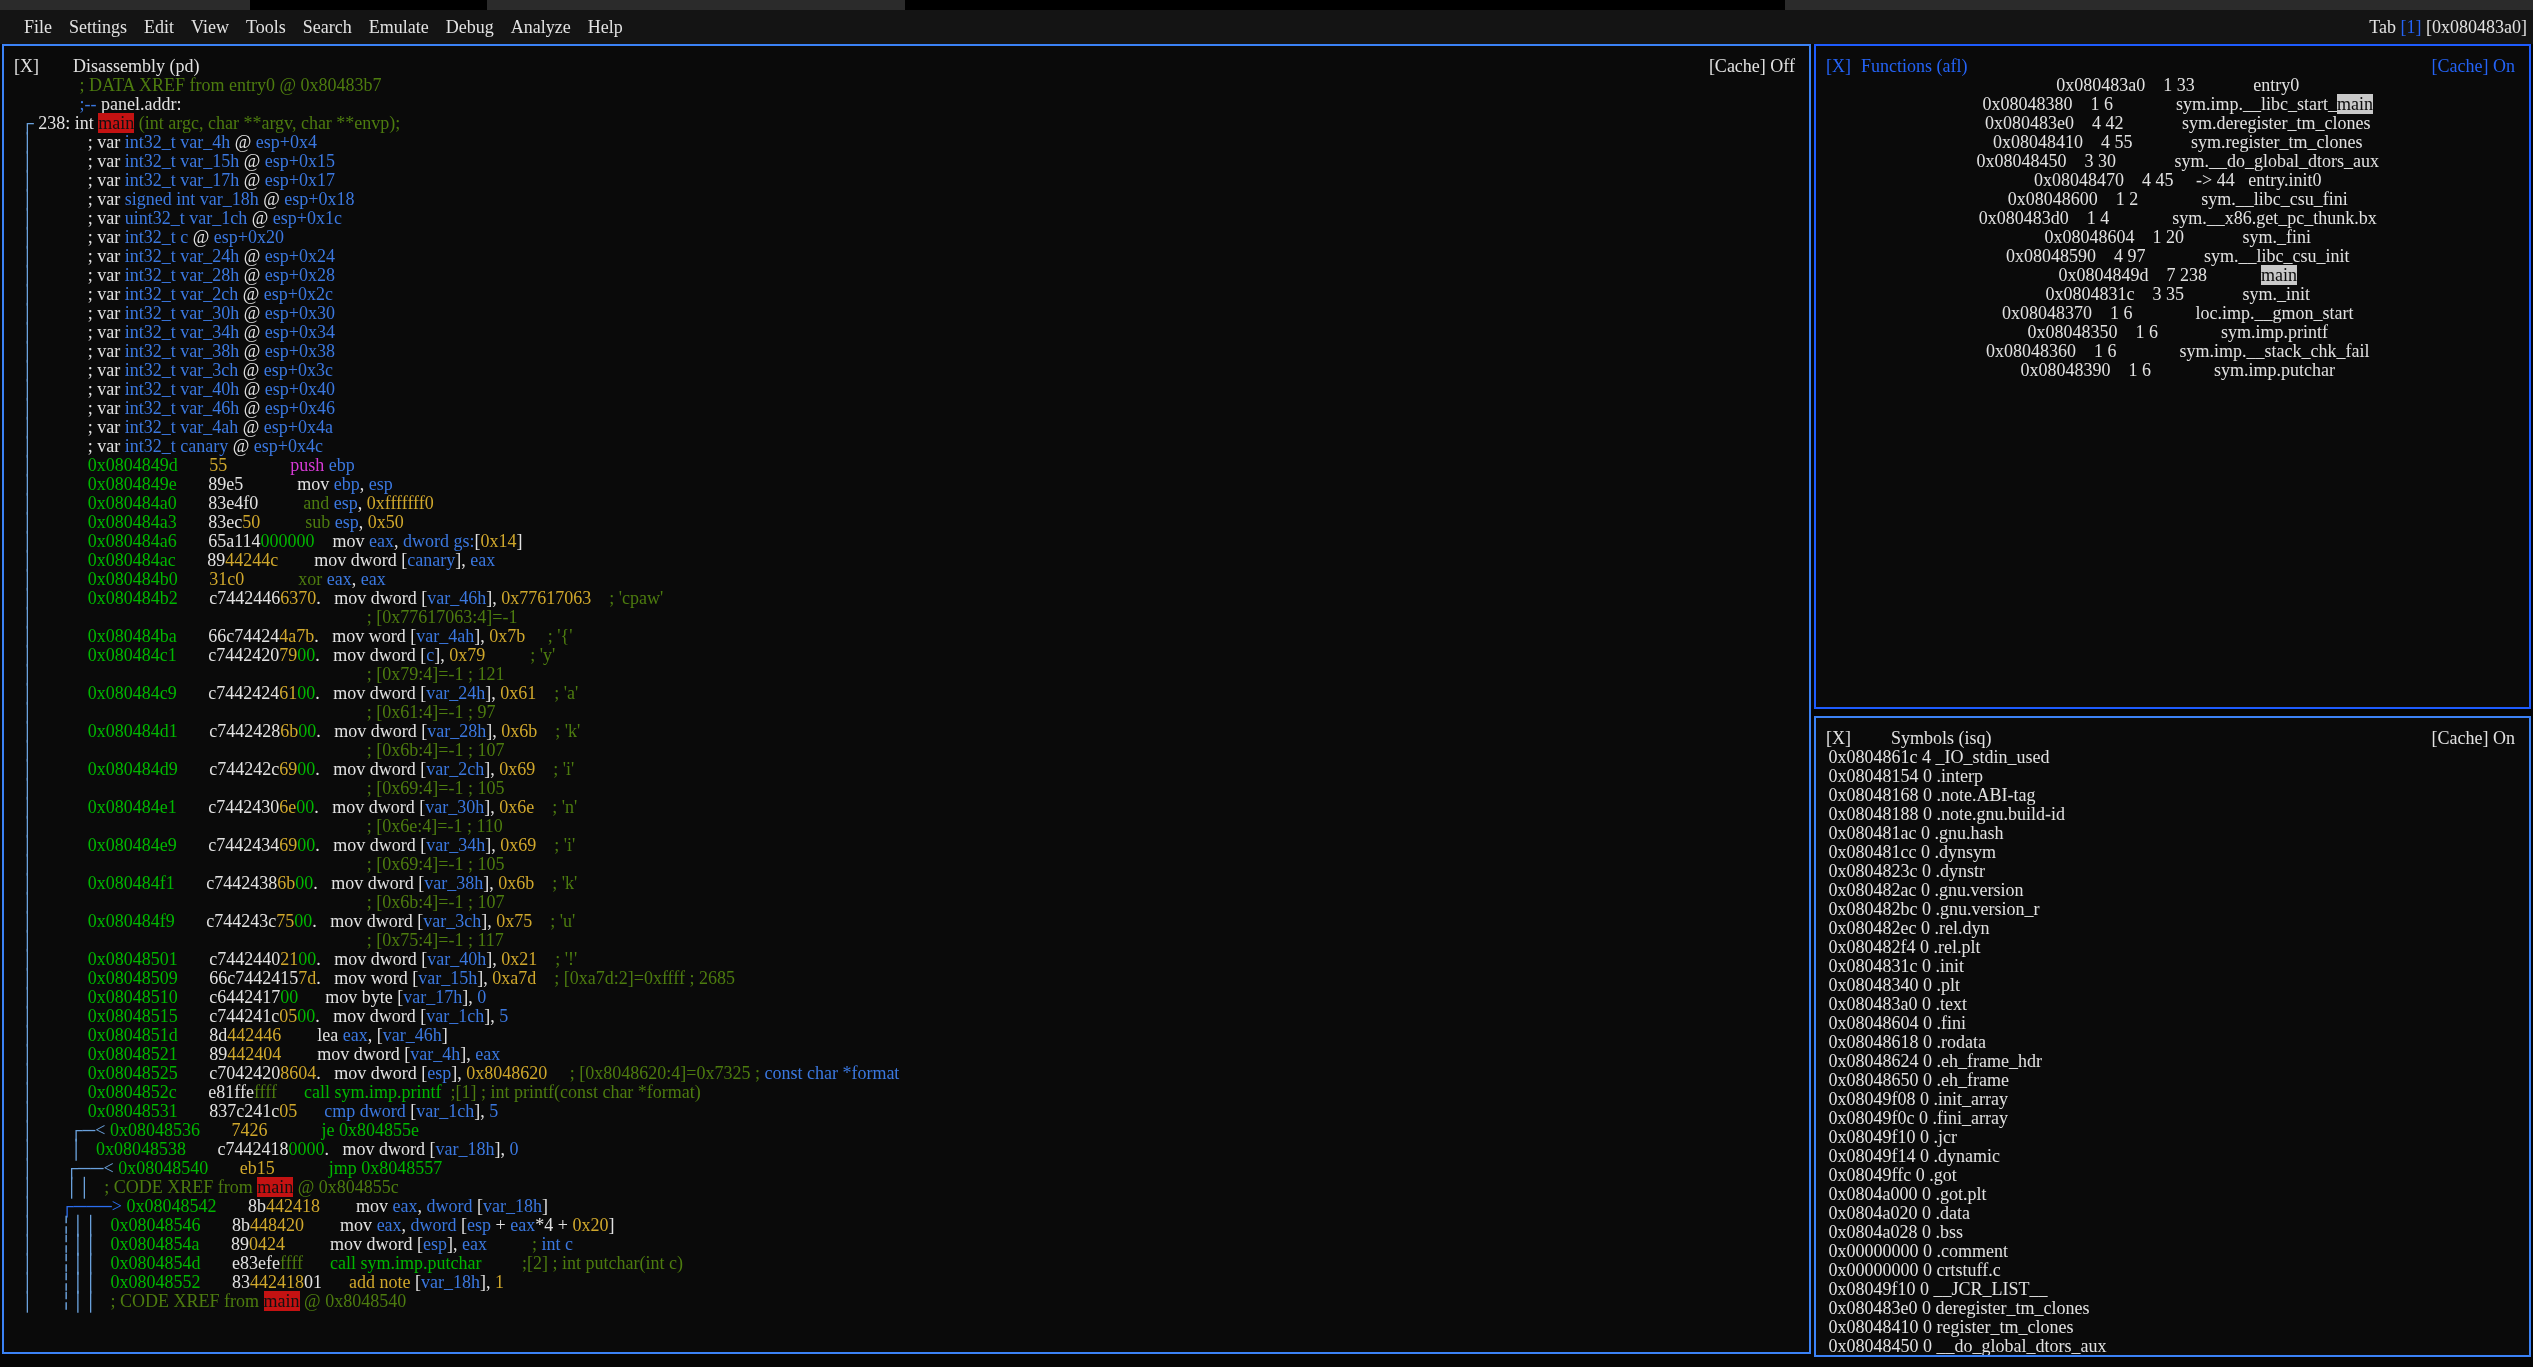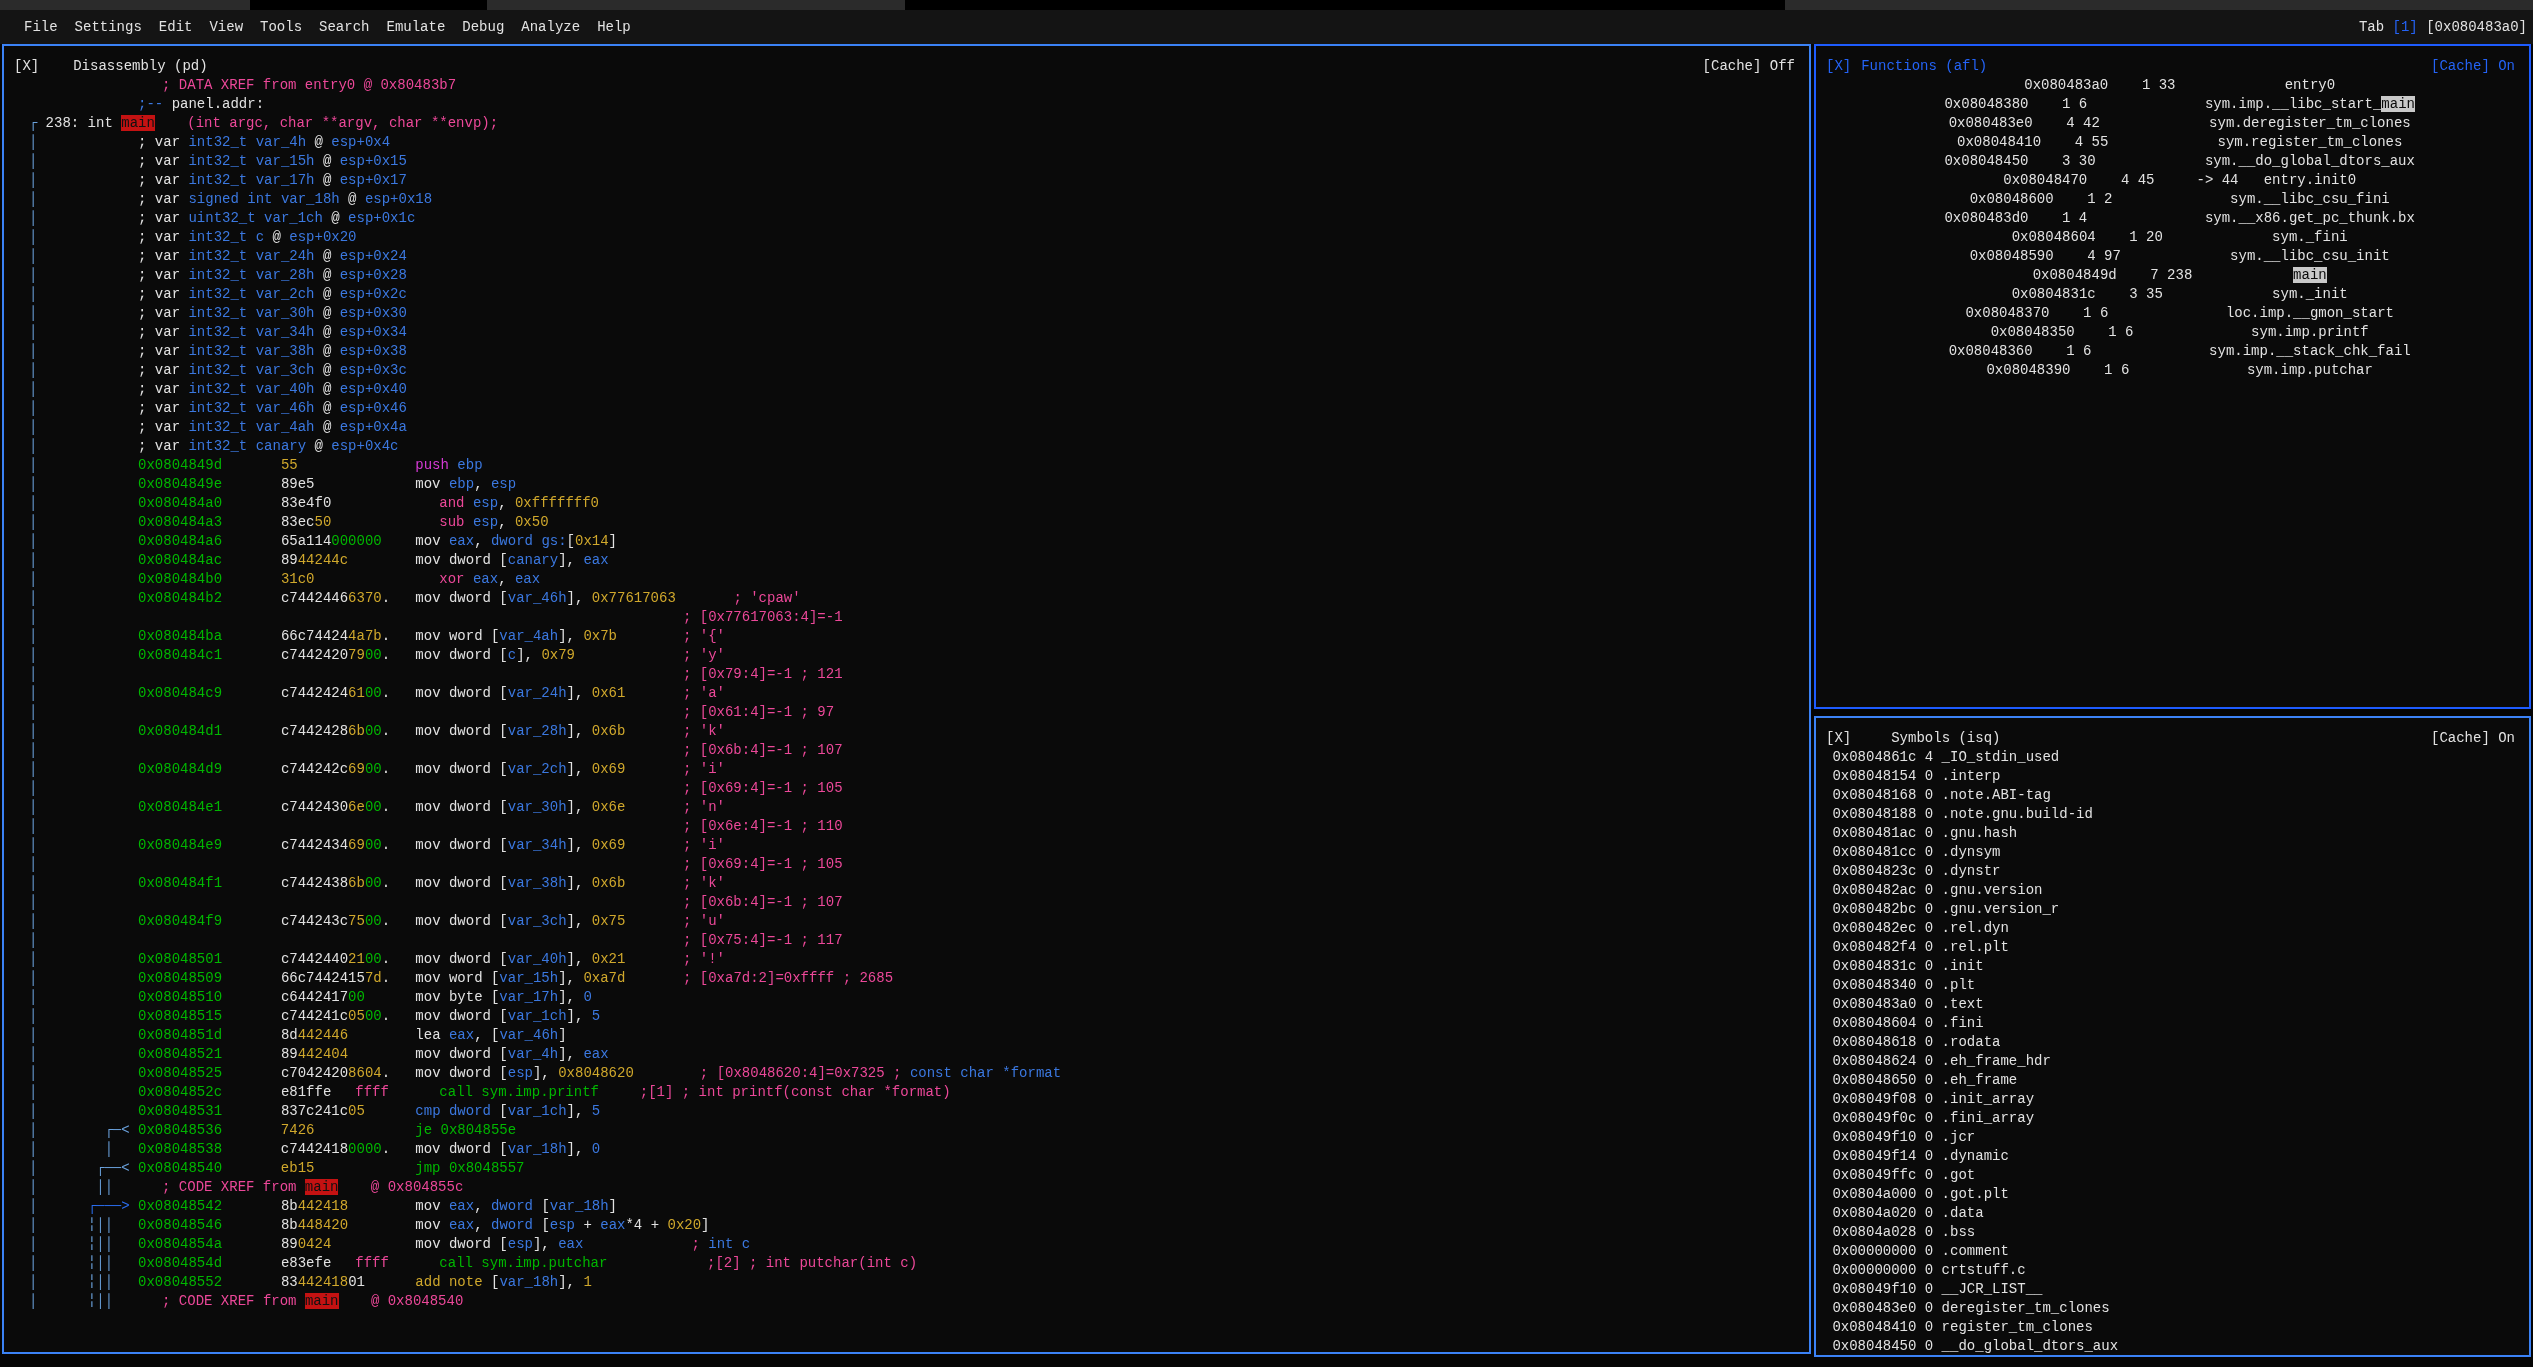--- a/index.html
+++ b/index.html
@@ -1,36 +1,36 @@
 <!DOCTYPE html>
 <html><head>
 <meta charset="utf-8">
 <style>
   html,body{margin:0;padding:0;background:#000;}
   #screen{position:relative;width:2533px;height:1367px;background:#050505;overflow:hidden;
-          font-family:Liberation Mono, monospace;font-size:14px;color:#e2e2e2;}
+          font-family:Liberation Serif, serif;font-size:18px;color:#e2e2e2;}
   #topstrip{position:absolute;left:0;top:0;width:2533px;height:10px;background:#2b2b2b;}
   .strip-black{position:absolute;top:0;height:10px;background:#000;}
   #menubar{position:absolute;left:0;top:10px;width:2533px;height:34px;background:#141414;}
   .menu-item{display:inline-block;margin-right:17px;line-height:34px;white-space:pre;cursor:default;}
   .menu-item:first-child{margin-left:24px;}
   #tabinfo{position:absolute;right:6px;top:0;line-height:34px;white-space:pre;}
   .panel{position:absolute;background:#0a0a0a;overflow:hidden;}
   .panel.white{border:2px solid #3b82f6;}
   .panel.blue{border:2px solid #1e5cff;}
   .phead{position:absolute;left:10px;top:11px;height:19px;line-height:19px;white-space:pre;}
   .pcache{position:absolute;right:14px;top:11px;height:19px;line-height:19px;white-space:pre;}
   .plines{position:absolute;left:8px;top:30px;right:2px;bottom:0;}
   .ln{height:19px;line-height:19px;white-space:pre;}
   
   .s-w{color:#e2e2e2;}
   .s-g{color:#00b600;}
   .s-y{color:#d0a82c;}
   .s-b{color:#3b78e0;}
-  .s-r{color:#ec4899;margin-left:24px;}
+  .s-r{color:#4d7c0f;}
   .s-m{color:#d53ad5;}
   .s-c{color:#6aa1dc;}
   .s-a{color:#2b6ef0;}
   .s-hlr{background:#c41212;color:#111;}
   .s-hlw{background:#c9c9c9;color:#0a0a0a;}
   .blue-text{color:#2463f6;}
   .white-text{color:#e2e2e2;}
 </style>
 </head>
 <body>

